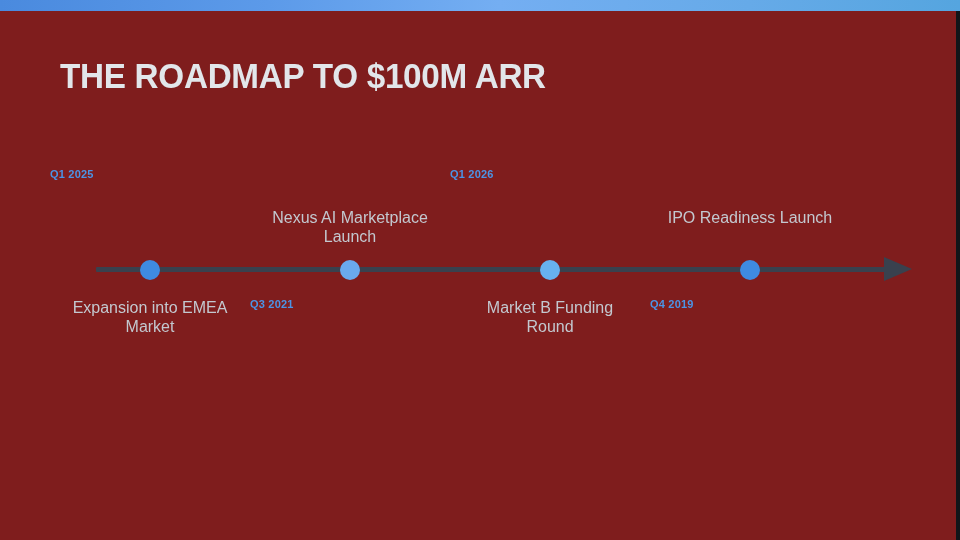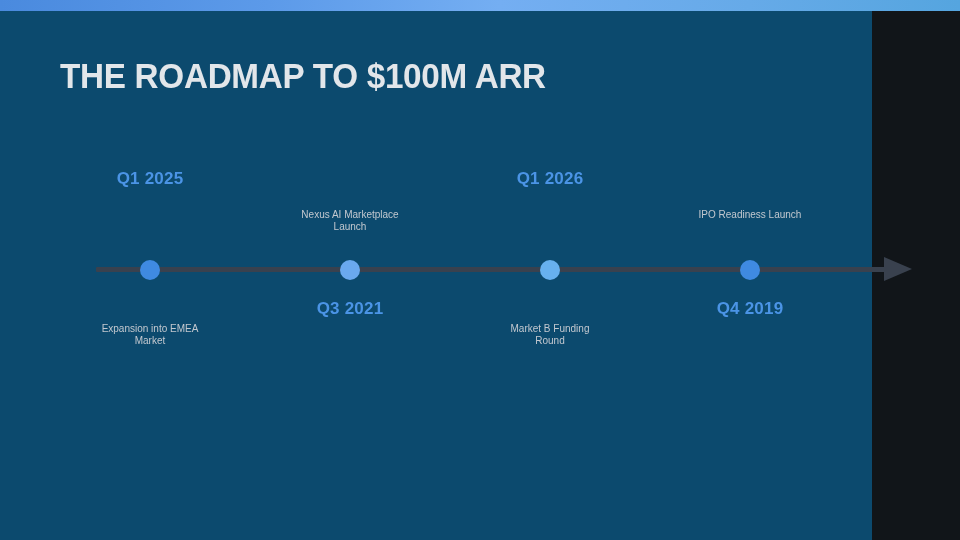--- a/index.html
+++ b/index.html
@@ -8,23 +8,23 @@
   }
   body {
     width: 960px;
     height: 540px;
     background: #111519;
     font-family: "Liberation Sans", sans-serif;
     overflow: hidden;
   }
   .slide {
     position: relative;
-    width: 872px;
+    width: 956px;
     height: 540px;
-    background: #0c4a6e;
+    background: #7f1d1d;
   }
   .top-accent-bar {
     position: absolute;
     top: 0;
     left: 0;
     width: 960px;
     height: 11px;
     background: linear-gradient(to right, #4a8ade 0%, #5c9ae9 28%, #74aef2 52%, #66aae8 78%, #55a5df 100%);
   }
   .slide-title {
@@ -71,43 +71,43 @@
     width: 20px;
     height: 20px;
     border-radius: 50%;
     top: 260px;
     margin-left: -10px;
   }
   .milestone-label {
     position: absolute;
     width: 200px;
     margin-left: -100px;
-    text-align: center;
-    font-size: 17px;
+    text-align: left;
+    font-size: 11px;
     font-weight: bold;
     letter-spacing: 0.2px;
     color: #4b94e6;
     font-family: "Liberation Sans", sans-serif;
     line-height: 1.25;
   }
   .milestone-label.above { top: 168px; }
   .milestone-label.below { top: 298px; }
   .milestone-desc {
     position: absolute;
     width: 200px;
     margin-left: -100px;
     text-align: center;
-    font-size: 10px;
+    font-size: 16px;
     color: #c3c8cf;
     font-family: "Liberation Sans", sans-serif;
     line-height: 1.18;
     white-space: pre-line;
   }
   .milestone-desc.above { top: 209px; }
-  .milestone-desc.below { top: 299px; margin-top: 24px; }
+  .milestone-desc.below { top: 299px; }
 </style>
 </head>
 <body>
 
 <div class="slide">
 
   <div class="top-accent-bar"></div>
 
   <div class="slide-title">THE ROADMAP TO $100M ARR</div>
 

